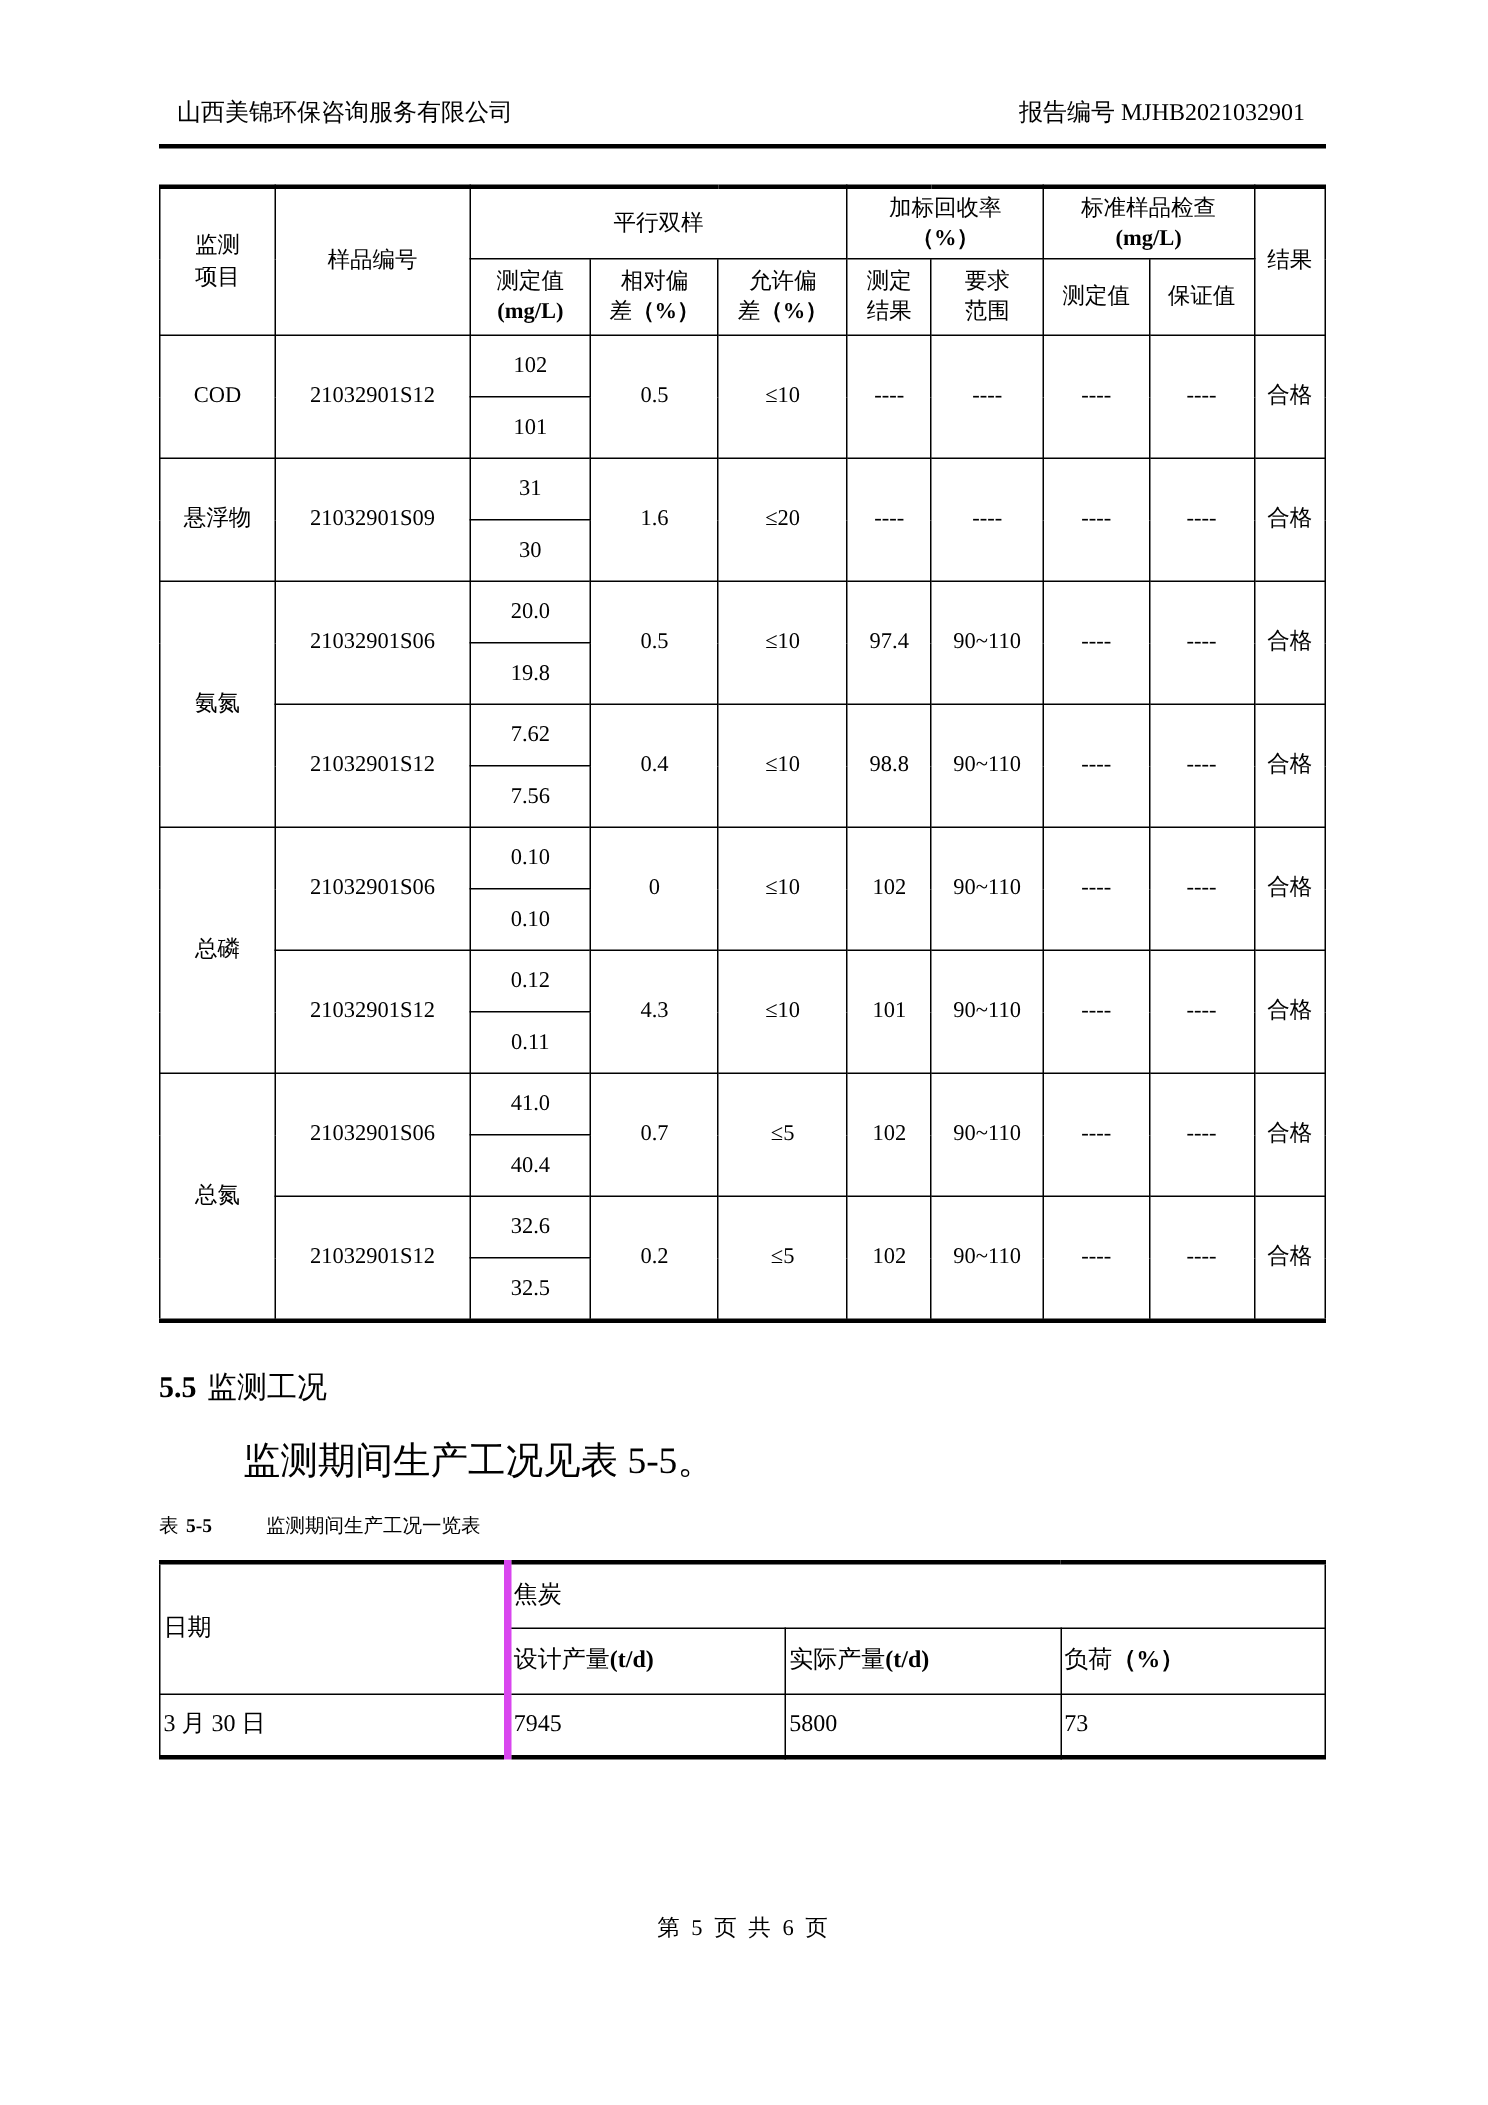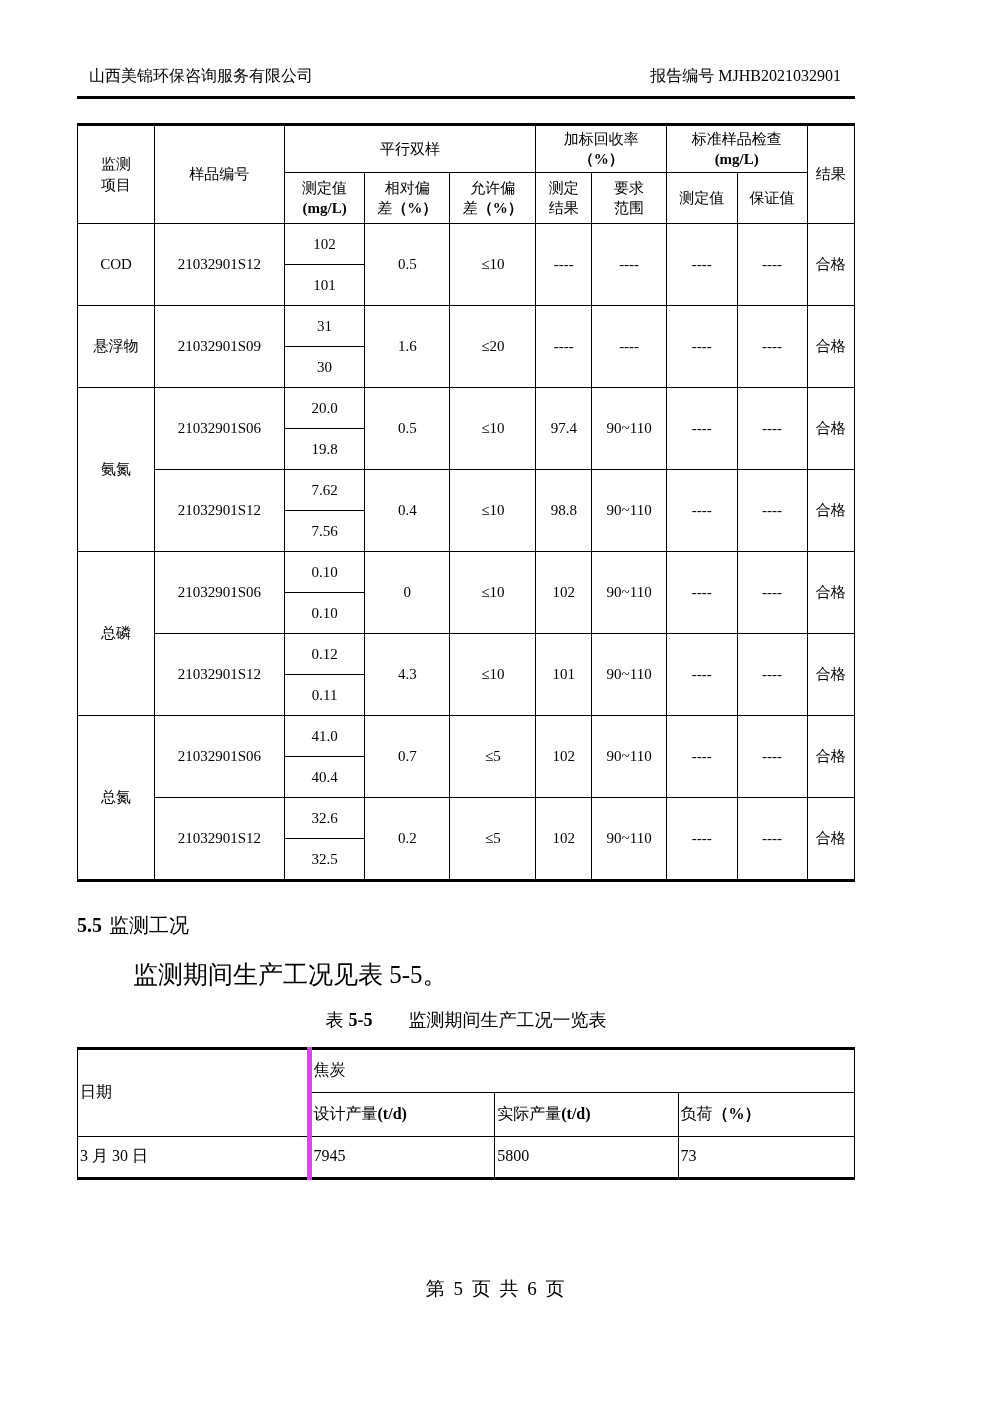--- a/index.html
+++ b/index.html
@@ -2,21 +2,21 @@
 <html><head>
 <meta charset="utf-8">
 <style>
   html,body { margin:0; padding:0; background:#e8e8e8; }
   .page {
     position:relative; width:992px; height:1403px; margin:0 auto;
     background:#ffffff; color:#000;
     font-family:"Liberation Serif","DejaVu Serif",serif;
     overflow:hidden;
   }
-  .content { width:778px; margin-left:77px; }
+  .content { width:778px; margin-left:106px; }
 
   
   .page-header {
     padding:66px 14px 0 12px; box-sizing:border-box;
     display:flex; justify-content:space-between; align-items:flex-end;
     font-size:16px; line-height:1.25;
   }
   .header-rule { margin-top:10px; border-top:3px solid #000; height:0; }
 
   
@@ -32,21 +32,21 @@
   .qa .h1 { height:46px; }
   .qa .h2 { height:50px; }
   .qa td  { height:40px; }
   .pre { white-space:pre-line; }
   .unit { font-weight:bold; }
 
   
   .section-heading { margin:30px 0 0 0; font-size:20px; line-height:1.3; }
   .section-heading .num { font-weight:bold; margin-right:7px; }
   .paragraph { margin:21px 0 0 0; font-size:25px; line-height:1.3; text-indent:56px; }
-  .caption { margin:17px 0 0 0; font-size:18px; text-align:center; line-height:1.3; }
+  .caption { margin:17px 0 0 0; font-size:13px; line-height:1.3; }
   .caption .num { font-weight:bold; margin-left:5px; }
   .caption .title { margin-left:36px; }
 
   
   table.prod {
     width:100%; margin-top:15px; border-collapse:collapse; table-layout:fixed;
     font-size:16px;
     border:solid #000; border-width:3px 1px 3px 1px;
   }
   .prod th, .prod td {
@@ -54,21 +54,21 @@
     font-weight:normal; line-height:1.3;
   }
   .prod .r1 { height:42px; }
   .prod .r2 { height:43px; }
   .prod .r3 { height:40px; }
   .prod .thickright { border-right:5px solid #d946ef; }
 
   
   .page-footer {
     position:absolute; top:1276px; left:0; width:100%;
-    text-align:center; font-size:19px; letter-spacing:2px;
+    text-align:center; font-size:15px; letter-spacing:2px;
   }
 </style>
 </head>
 <body>
 
 <div class="page">
   <div class="content">
 
     <div class="page-header">
       <span>山西美锦环保咨询服务有限公司</span>

